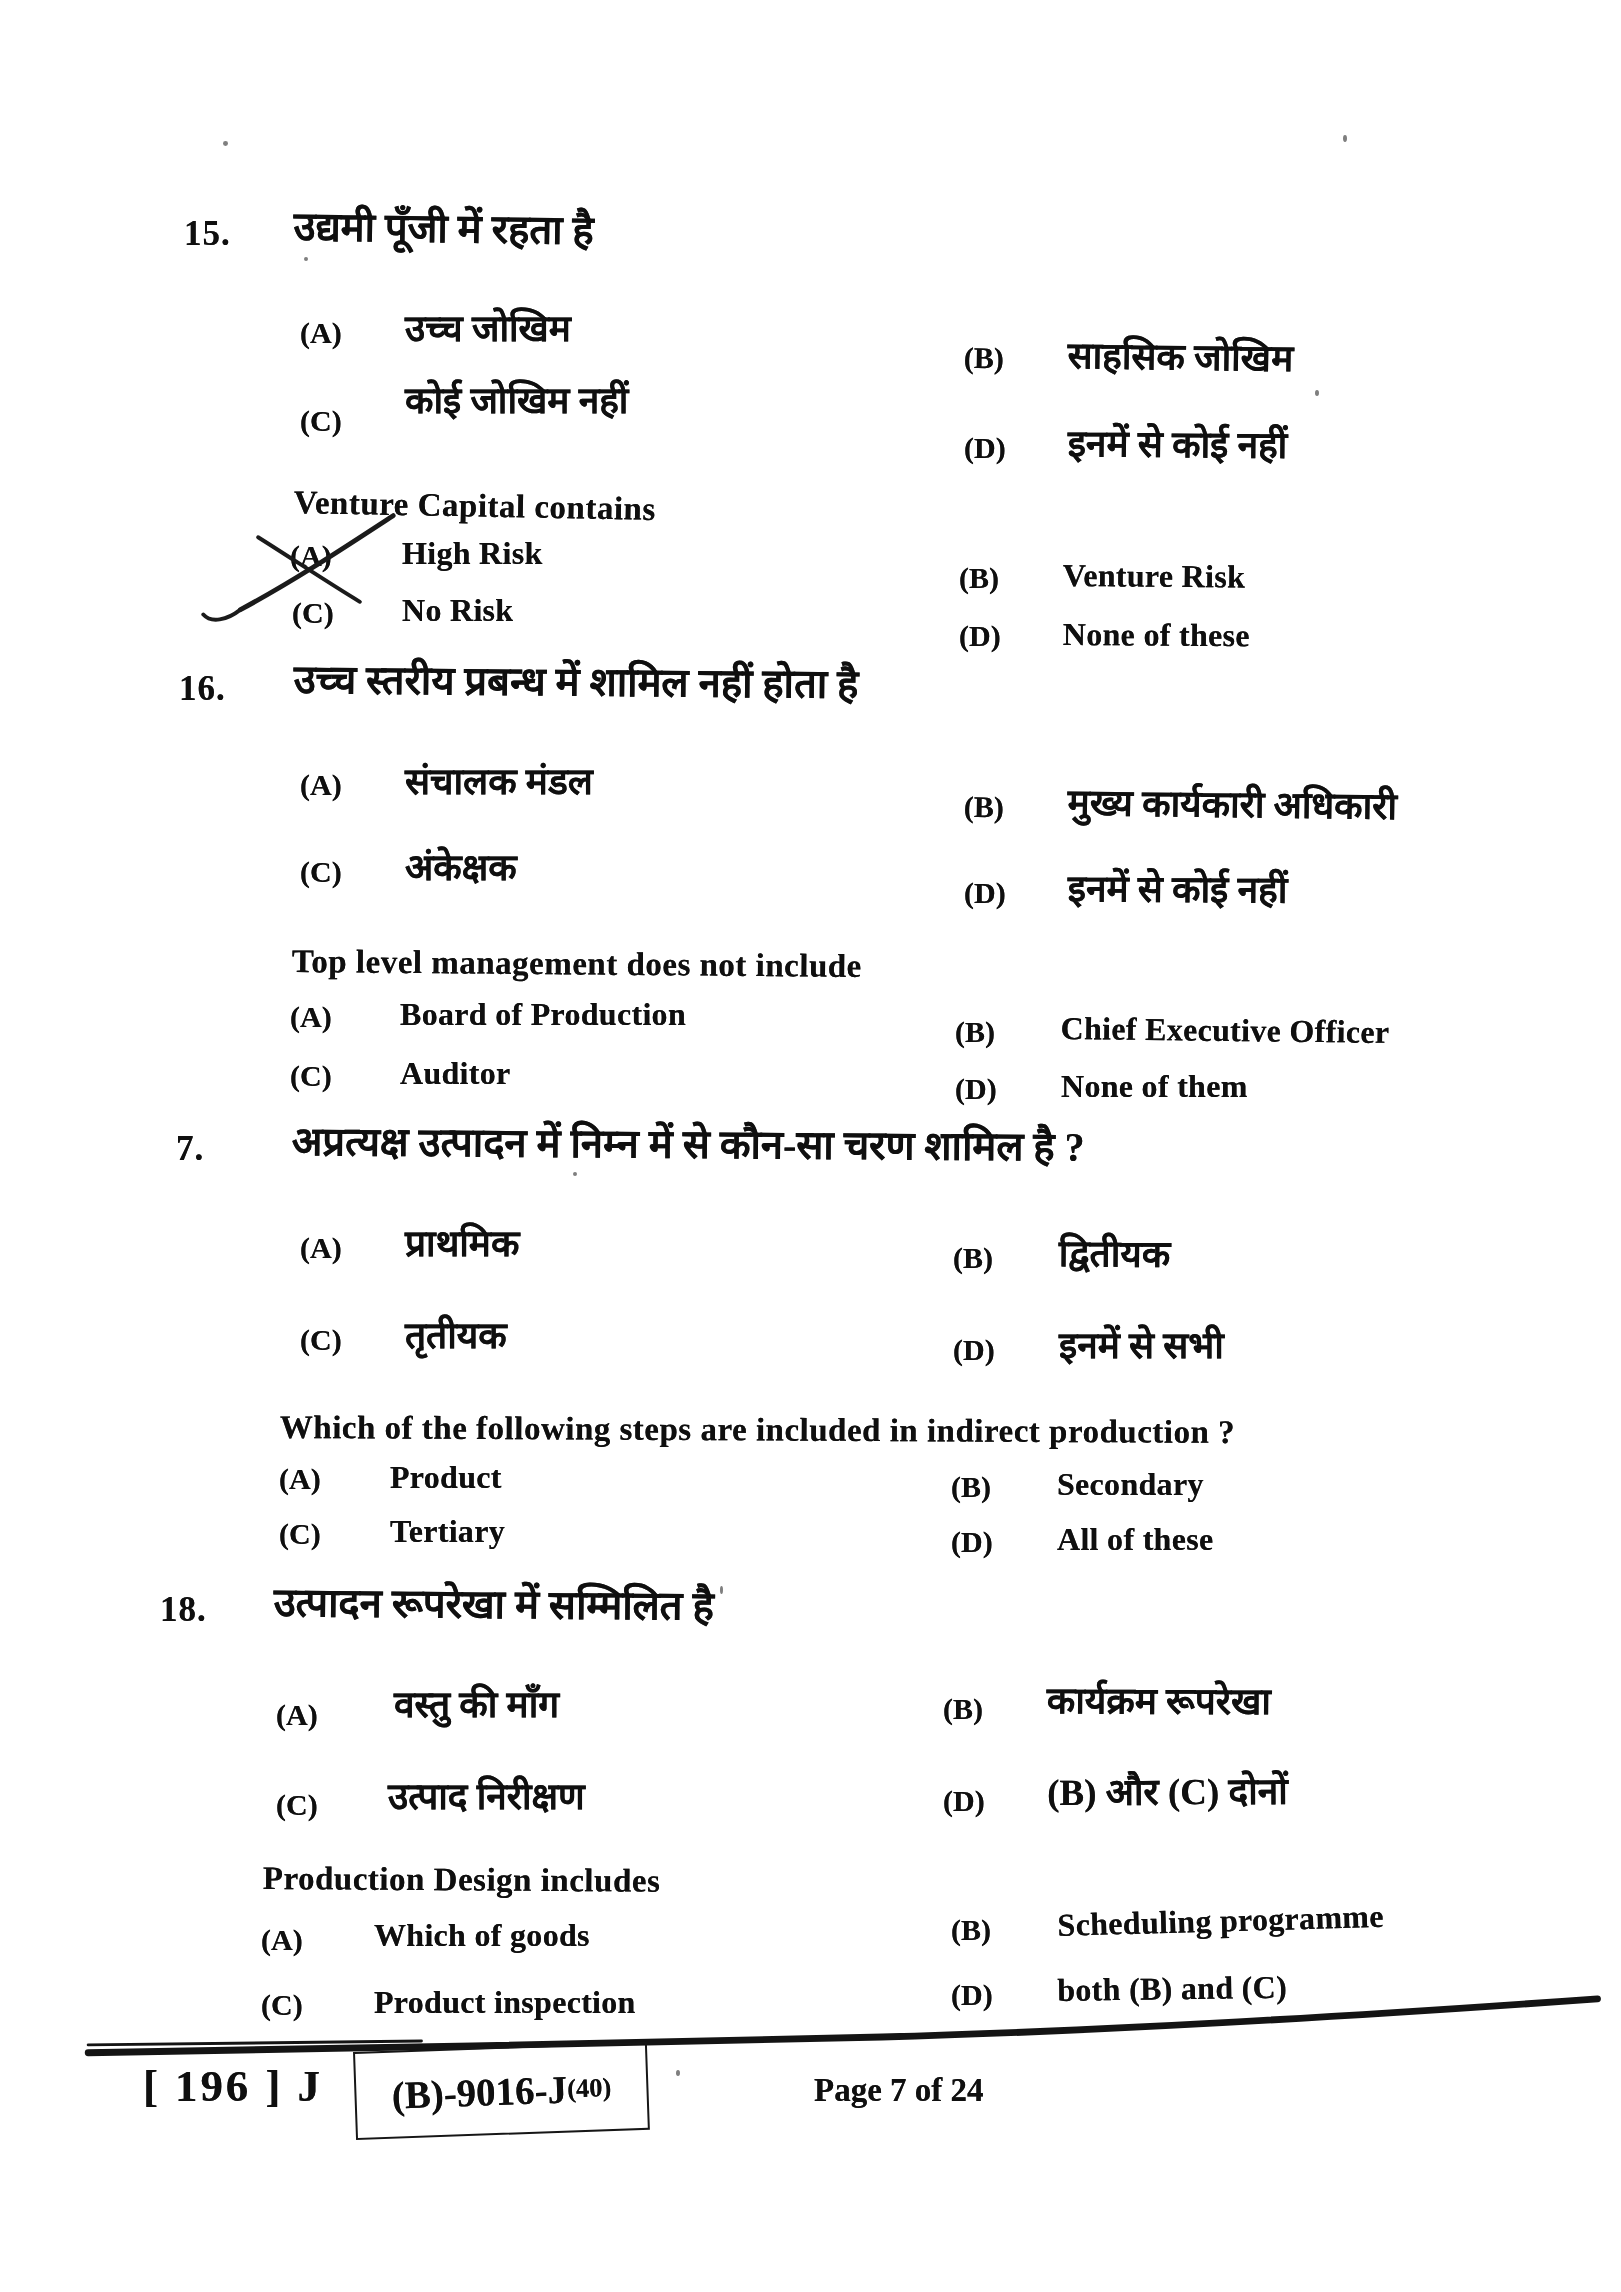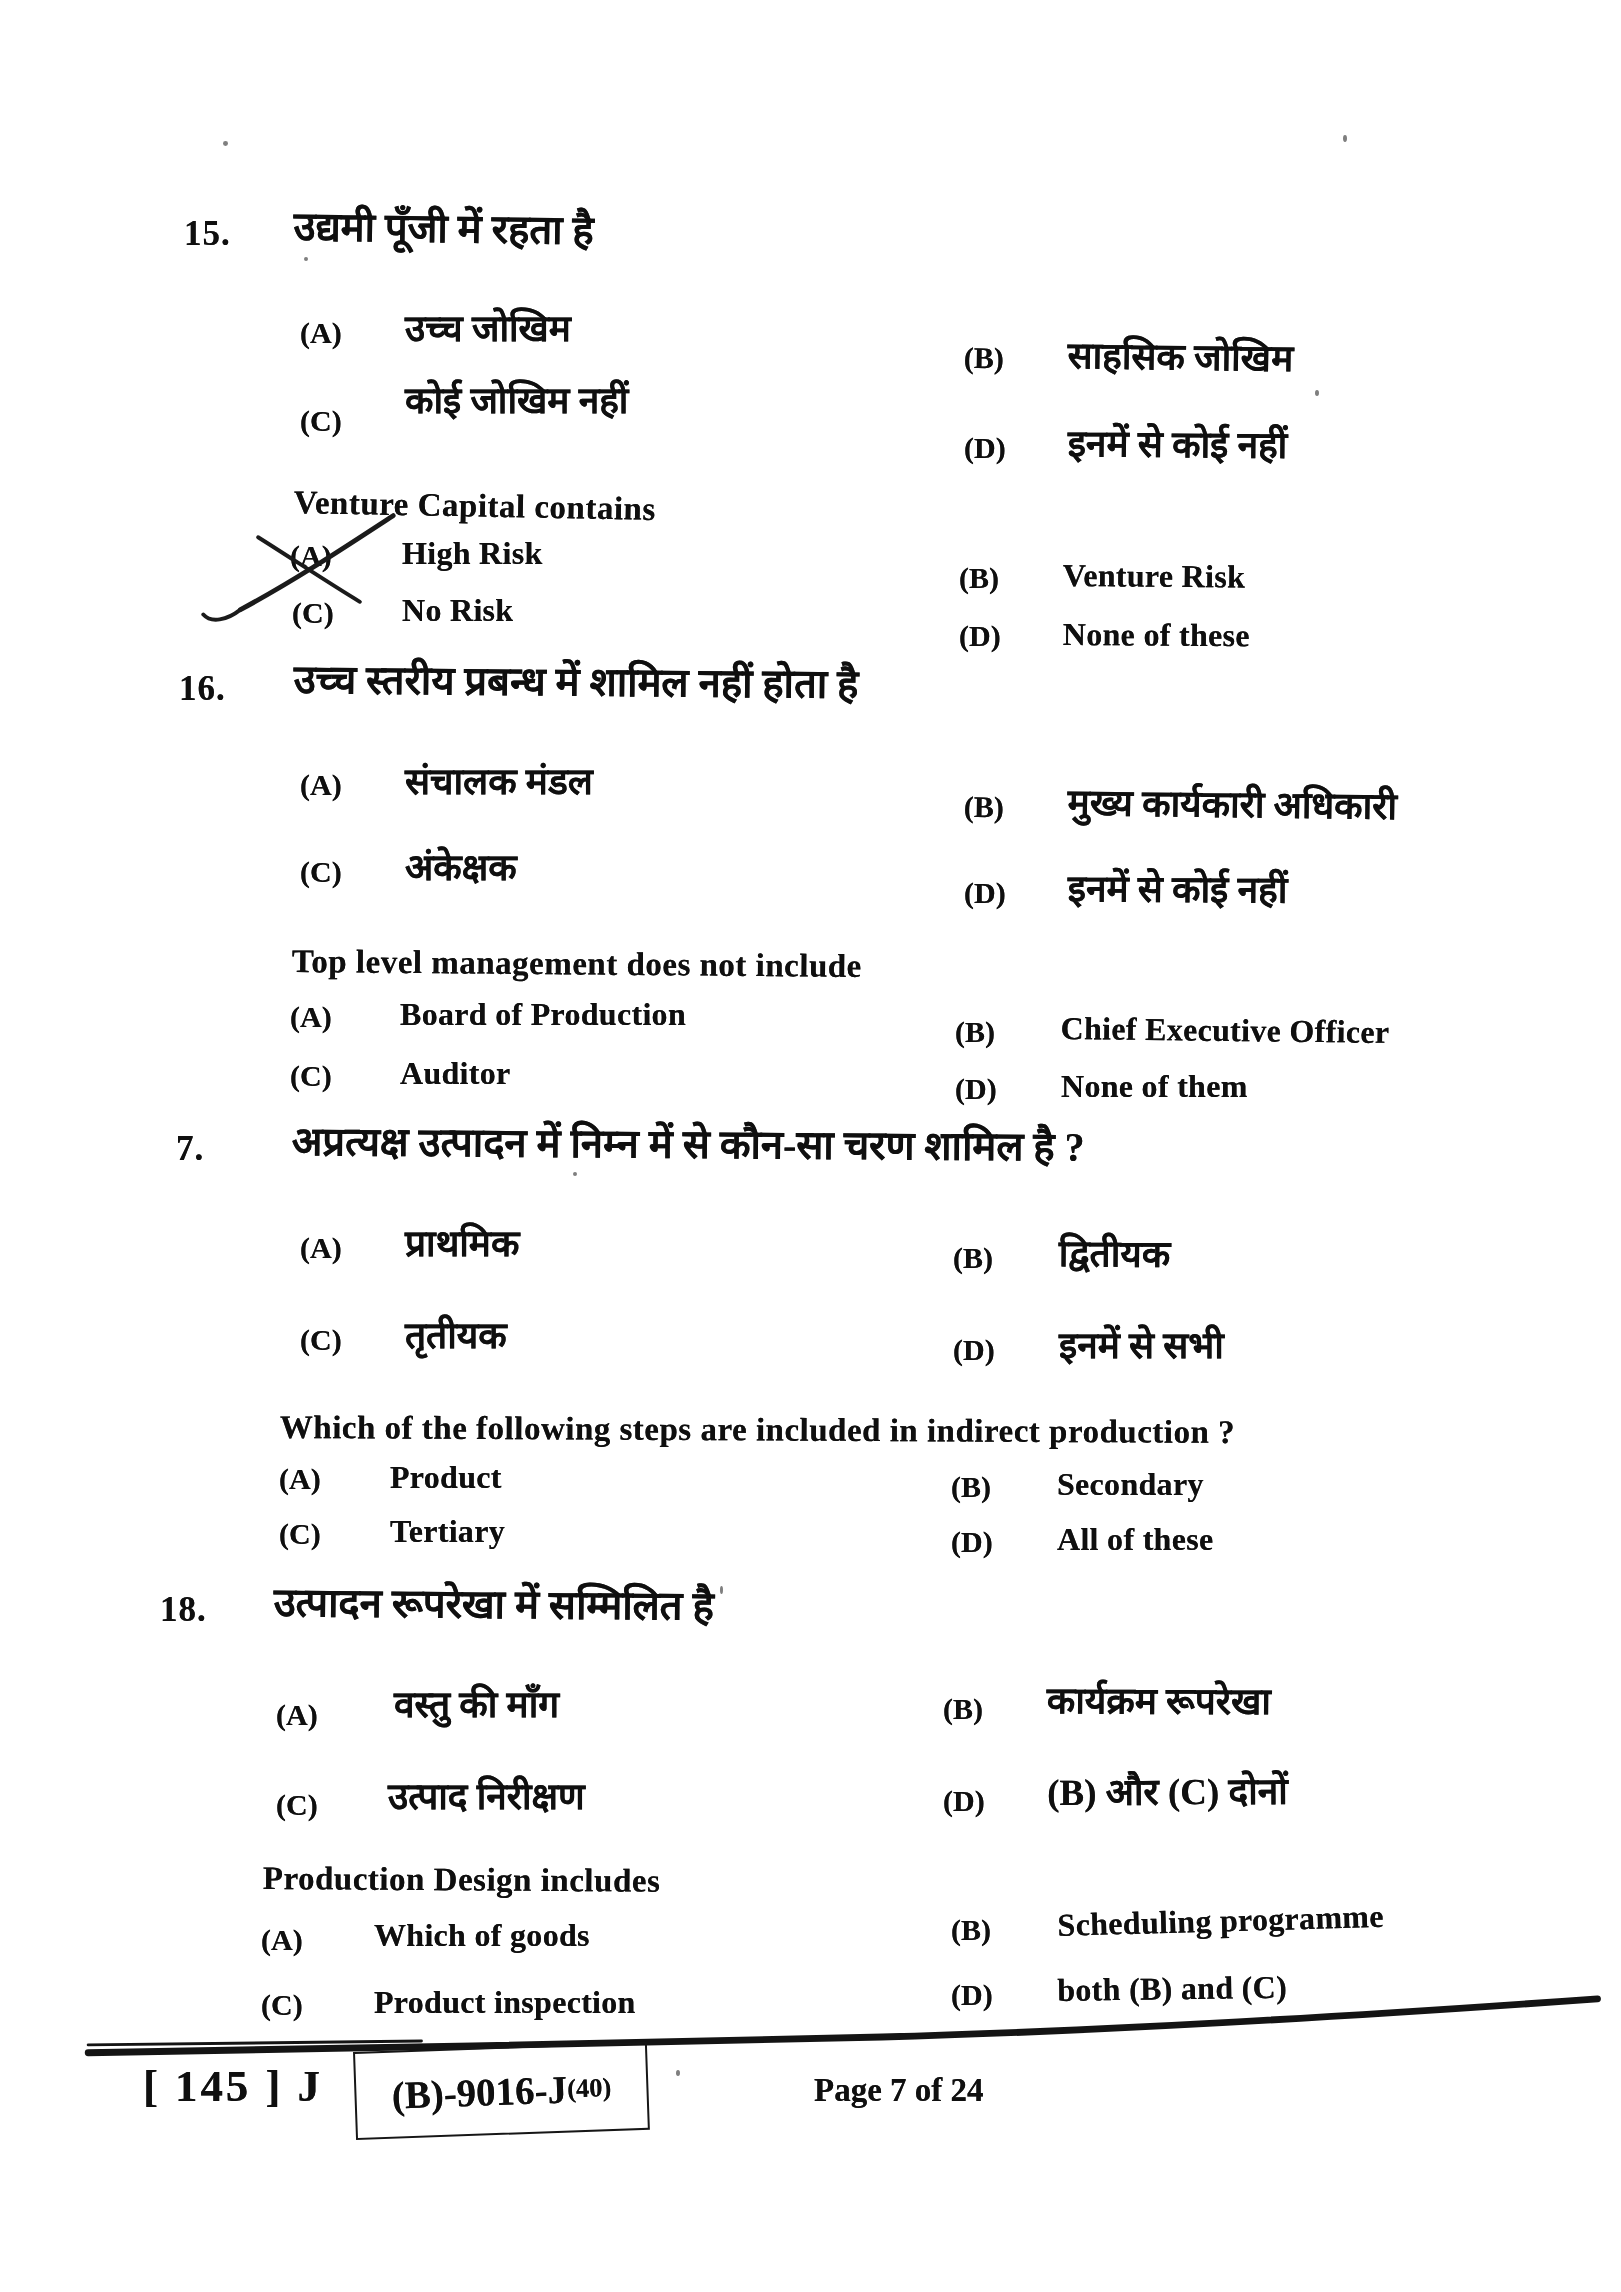--- a/index.html
+++ b/index.html
@@ -121,21 +121,21 @@
 <div class="t lab" style="left:261px;top:1986px">(C)</div>
 <div class="t eo" style="left:374px;top:1982px">Product inspection</div>
 <div class="t lab" style="left:951px;top:1976px">(D)</div>
 <div class="t eo" style="left:1057px;top:1970px;transform:rotate(-.8deg)">both (B) and (C)</div>
 
 <svg class="stroke-svg" style="left:0;top:1980px" width="1621" height="118" viewBox="0 0 1654 120">
   <path d="M 90 74 C 320 70, 680 64, 900 58 C 1160 51, 1420 34, 1630 19" stroke="#141414" stroke-width="7" fill="none" stroke-linecap="round"></path>
   <path d="M 90 66 L 430 62" stroke="#141414" stroke-width="3" fill="none" stroke-linecap="round"></path>
 </svg>
 
-<div class="t series" style="left:143px;top:2058px">[ 145 ] J</div>
+<div class="t series" style="left:143px;top:2058px">[ 196 ] J</div>
 
 <div class="code-box">
   <span class="code-main">(B)-9016-J</span>
     <span class="code-suffix">(40)</span>
 </div>
 
 <div class="t pageind" style="left:814px;top:2070px">Page 7 of 24</div>
 
 <div class="speck" style="left:223px;top:141px;width:4.9px;height:4.9px"></div>
 <div class="speck" style="left:1343px;top:135px;width:3.9px;height:6.9px"></div>

